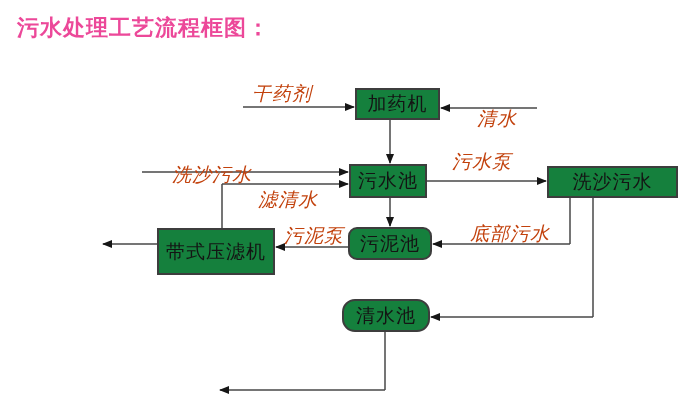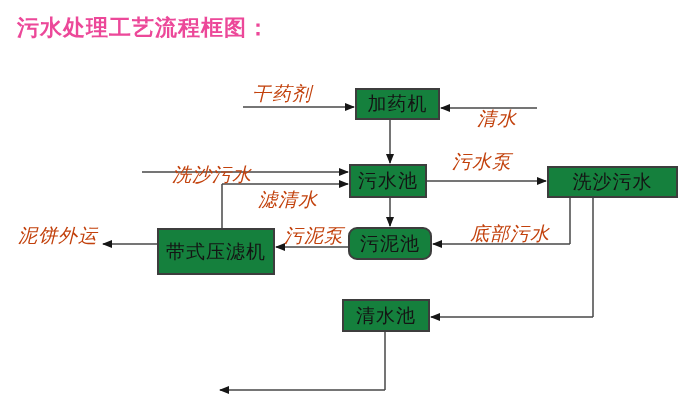--- a/index.html
+++ b/index.html
@@ -53,24 +53,23 @@
     <line class="ln" x1="593" y1="317" x2="431" y2="317" marker-end="url(#arw)"></line>
     <line class="ln" x1="385" y1="332" x2="385" y2="390"></line>
     <line class="ln" x1="385" y1="390" x2="220" y2="390" marker-end="url(#arw)"></line>
   </svg>
 
   <div class="node" style="left:355px;top:88px;width:85px;height:32px;">加药机</div>
   <div class="node" style="left:349px;top:164px;width:78px;height:34px;">污水池</div>
   <div class="node" style="left:547px;top:166px;width:131px;height:32px;">洗沙污水</div>
   <div class="node" style="left:348px;top:227px;width:84px;height:33px;border-radius:9px;">污泥池</div>
   <div class="node" style="left:157px;top:228px;width:118px;height:47px;">带式压滤机</div>
-  <div class="node" style="left:342px;top:299px;width:88px;height:33px;">清水池</div>
+  <div class="node" style="left:342px;top:299px;width:88px;height:33px;border-radius:13px;">清水池</div>
 
   <div class="elabel" style="left:252px;top:84px;">干药剂</div>
   <div class="elabel" style="left:477px;top:69px;margin-top:40px;">清水</div>
   <div class="elabel" style="left:172px;top:153px;margin-top:12px;">洗沙污水</div>
   <div class="elabel" style="left:452px;top:152px;">污水泵</div>
   <div class="elabel" style="left:258px;top:190px;">滤清水</div>
   <div class="elabel" style="left:284px;top:226px;">污泥泵</div>
   <div class="elabel" style="left:470px;top:224px;">底部污水</div>
-  <div class="elabel" style="left:18px;top:226px;">泥饼外运</div>
 
 </div>
 
 </body></html>

